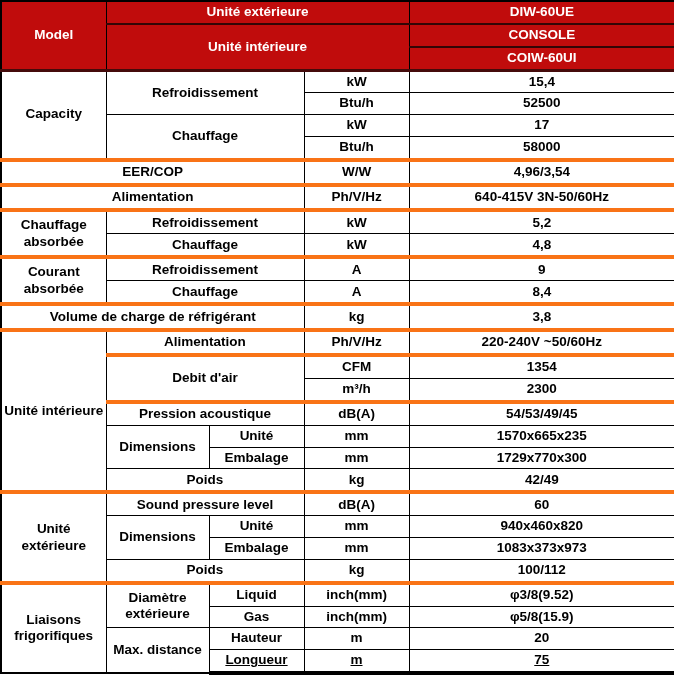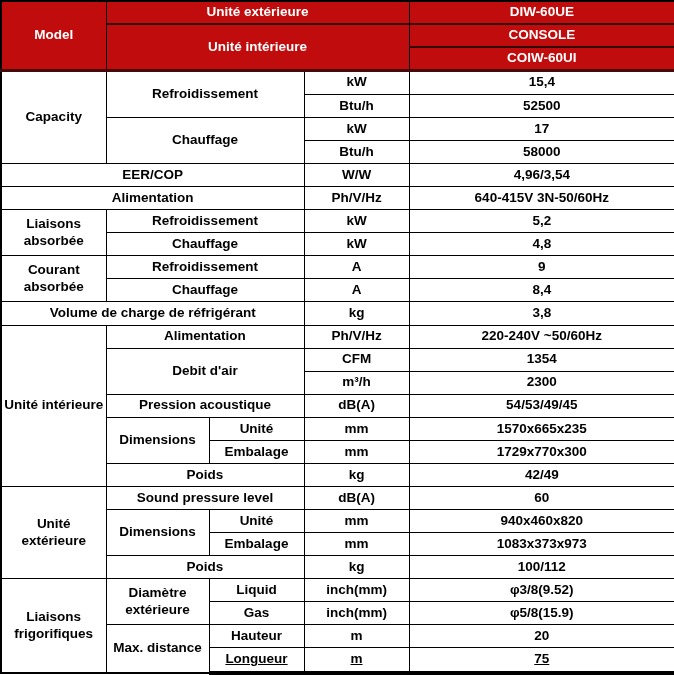--- a/index.html
+++ b/index.html
@@ -23,21 +23,21 @@
     line-height: 1.22;
     overflow: hidden;
   }
   tr.hdr { height: 23px; }
   tr.hdr td {
     background: var(--header-bg, #c00c0c);
     color: #ffffff;
   }
   tr.hdr2 td { border-top: 2px solid #330606; }
   tr.bodystart td { border-top: 3px solid #450b0b; }
-  tr.sep td { border-top: 1px solid #f97316; margin-left: 9px; }
+  tr.sep td { border-top: 4px solid #f97316; margin-left: 9px; }
   tr.last td { border-bottom: 4px solid #000; text-decoration: underline; }
 </style>
 </head>
 <body>
 
 <div class="spec-wrap">
 <table class="spec">
   <colgroup>
     <col style="width:105px">
         <col style="width:103px">
@@ -86,21 +86,21 @@
     <td>4,96/3,54</td>
   </tr>
 
   <tr class="sep">
     <td colspan="3">Alimentation</td>
     <td>Ph/V/Hz</td>
     <td>640-415V 3N-50/60Hz</td>
   </tr>
 
   <tr class="sep">
-    <td rowspan="2">Liaisons absorbée</td>
+    <td rowspan="2">Chauffage absorbée</td>
     <td colspan="2">Refroidissement</td>
     <td>kW</td>
     <td>5,2</td>
   </tr>
   <tr>
     <td colspan="2">Chauffage</td>
     <td>kW</td>
     <td>4,8</td>
   </tr>
 

